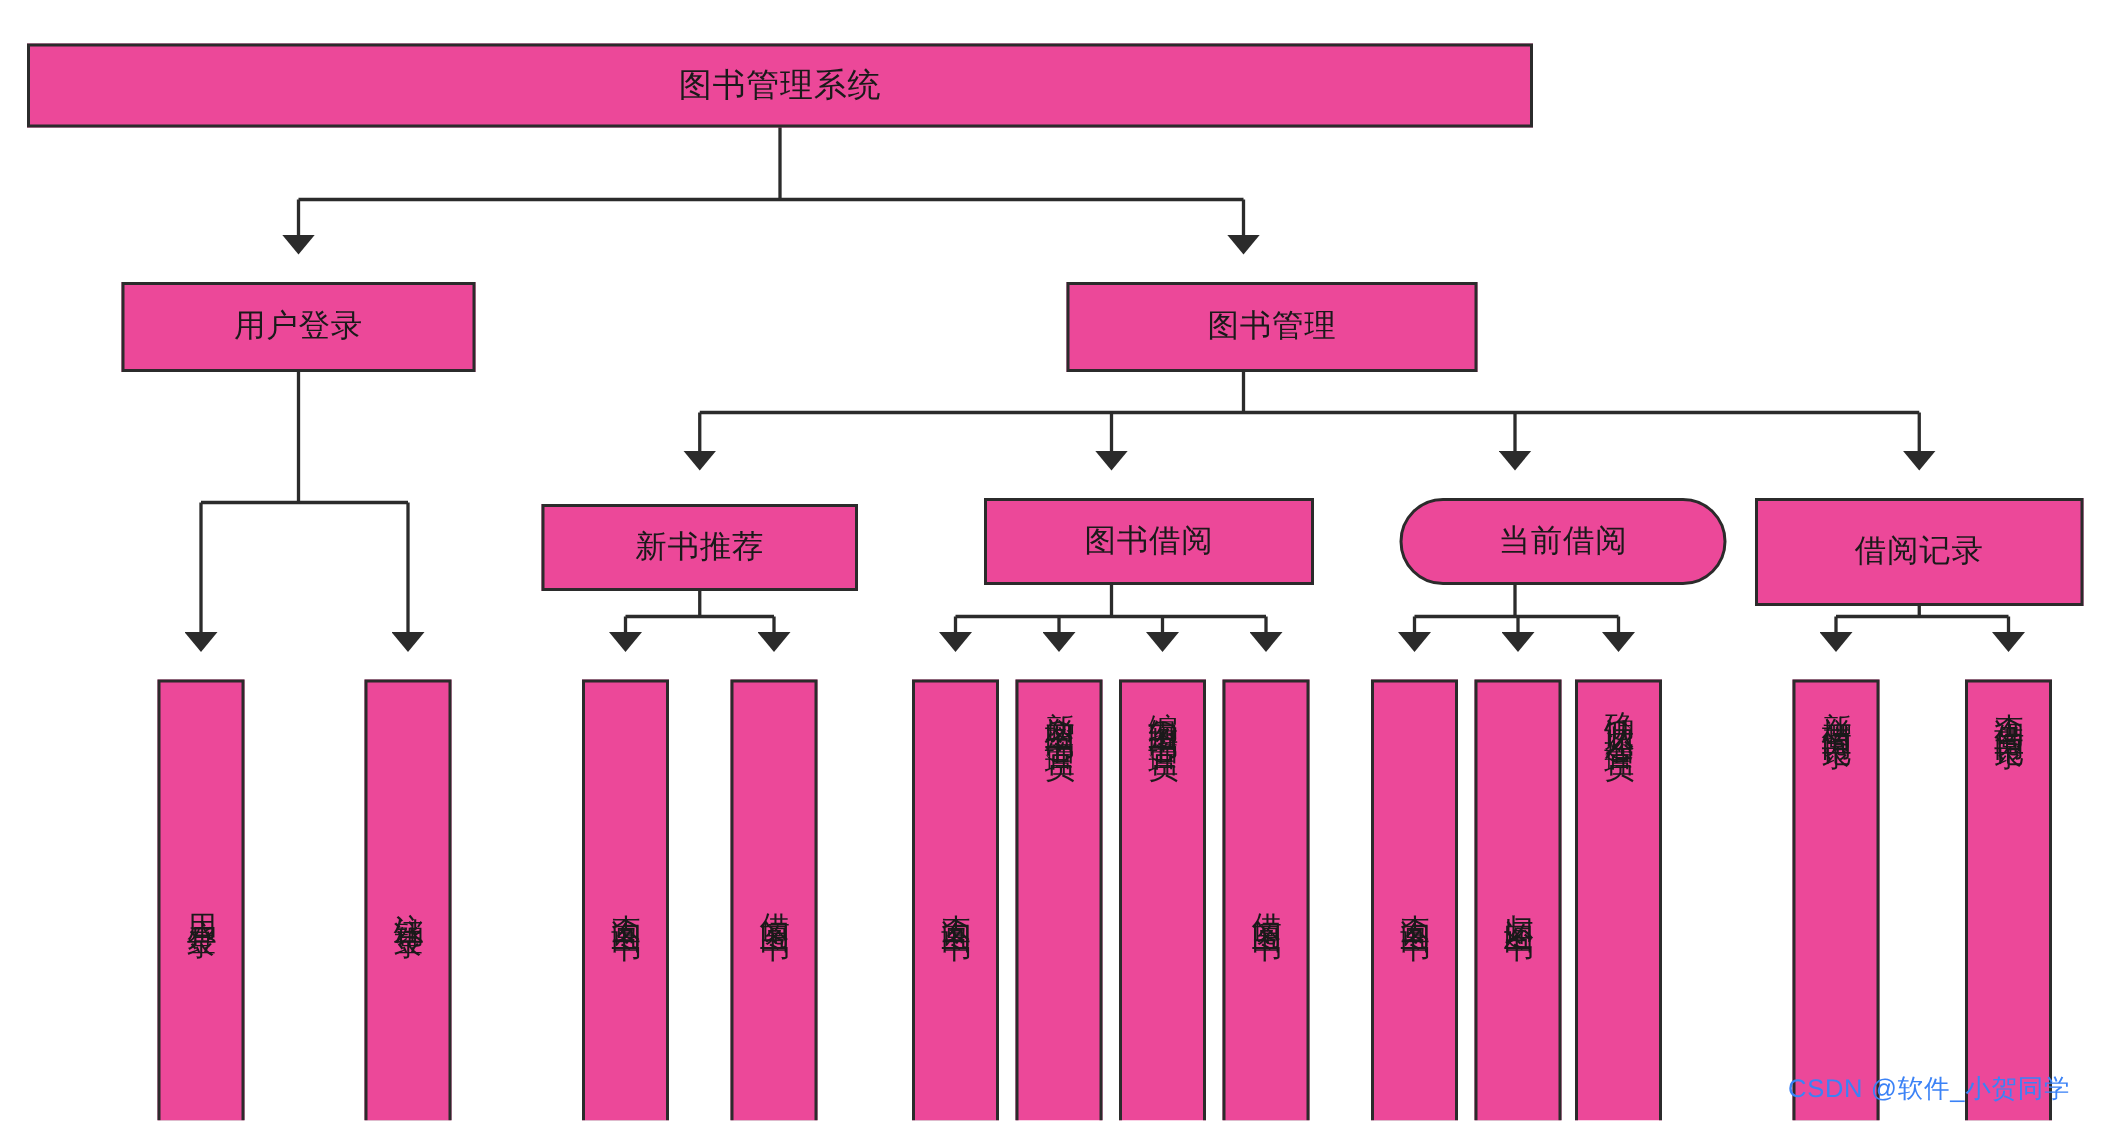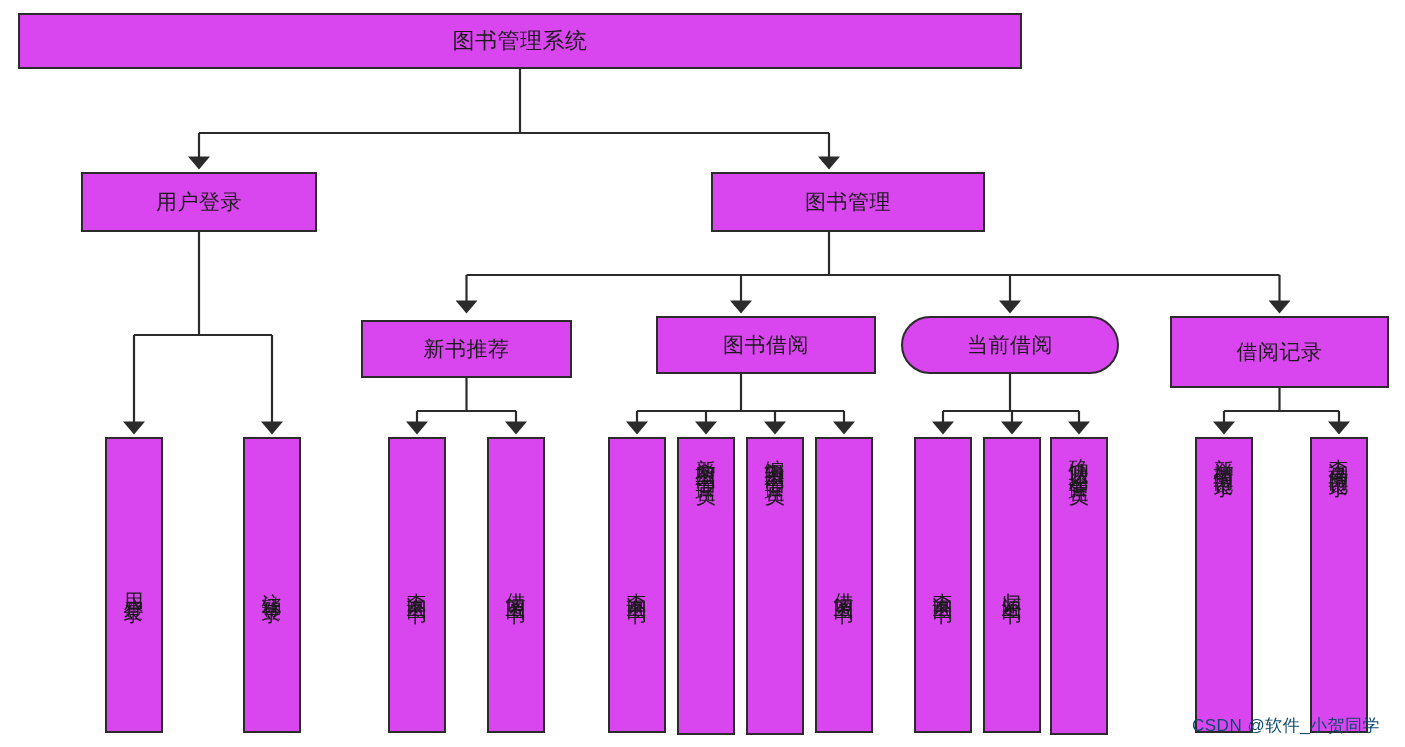--- a/index.html
+++ b/index.html
@@ -22,25 +22,26 @@
     left: 0;
     top: 0;
     width: 1405px;
     height: 747px;
     pointer-events: none;
   }
   .node {
     position: absolute;
     box-sizing: border-box;
     border: 2px solid #2b2b2b;
-    background: #d946ef;
+    background: #ec4899;
     display: flex;
     align-items: center;
     justify-content: center;
     color: #1a1a1a;
+    margin-top: 16px;
   }
   .node .label {
     display: block;
     text-align: center;
     line-height: 1.18;
     letter-spacing: 0.5px;
   }
   
   .node.horiz .label {
     font-size: 21px;
@@ -62,21 +63,21 @@
     letter-spacing: 4px;
     white-space: nowrap;
   }
   .node.vert.short {
     align-items: center;
     padding-top: 0;
   }
   .watermark {
     position: absolute;
     font-size: 17px;
-    color: #0c4a6e;
+    color: #3b82f6;
     white-space: nowrap;
     letter-spacing: 0.5px;
   }
 </style>
 </head>
 <body>
 
 <div id="canvas">
 
   <svg id="edges" xmlns="http://www.w3.org/2000/svg">
@@ -131,21 +132,21 @@
       </div>
       <div class="node horiz" style="left: 711px; top: 172px; width: 274px; height: 60px;">
         <span class="label">图书管理</span>
       </div>
       <div class="node horiz" style="left: 361px; top: 320px; width: 211px; height: 58px;">
         <span class="label">新书推荐</span>
       </div>
       <div class="node horiz" style="left: 656px; top: 316px; width: 220px; height: 58px;">
         <span class="label">图书借阅</span>
       </div>
-      <div class="node horiz" style="left: 901px; top: 316px; width: 218px; height: 58px; border-radius: 29px;">
+      <div class="node horiz" style="left: 933px; top: 316px; width: 218px; height: 58px; border-radius: 29px;">
         <span class="label">当前借阅</span>
       </div>
       <div class="node horiz" style="left: 1170px; top: 316px; width: 219px; height: 72px;">
         <span class="label">借阅记录</span>
       </div>
       <div class="node vert short" style="left: 105px; top: 437px; width: 58px; height: 296px;">
         <span class="label">用户登录</span>
       </div>
       <div class="node vert short" style="left: 243px; top: 437px; width: 58px; height: 296px;">
         <span class="label">注销登录</span>

